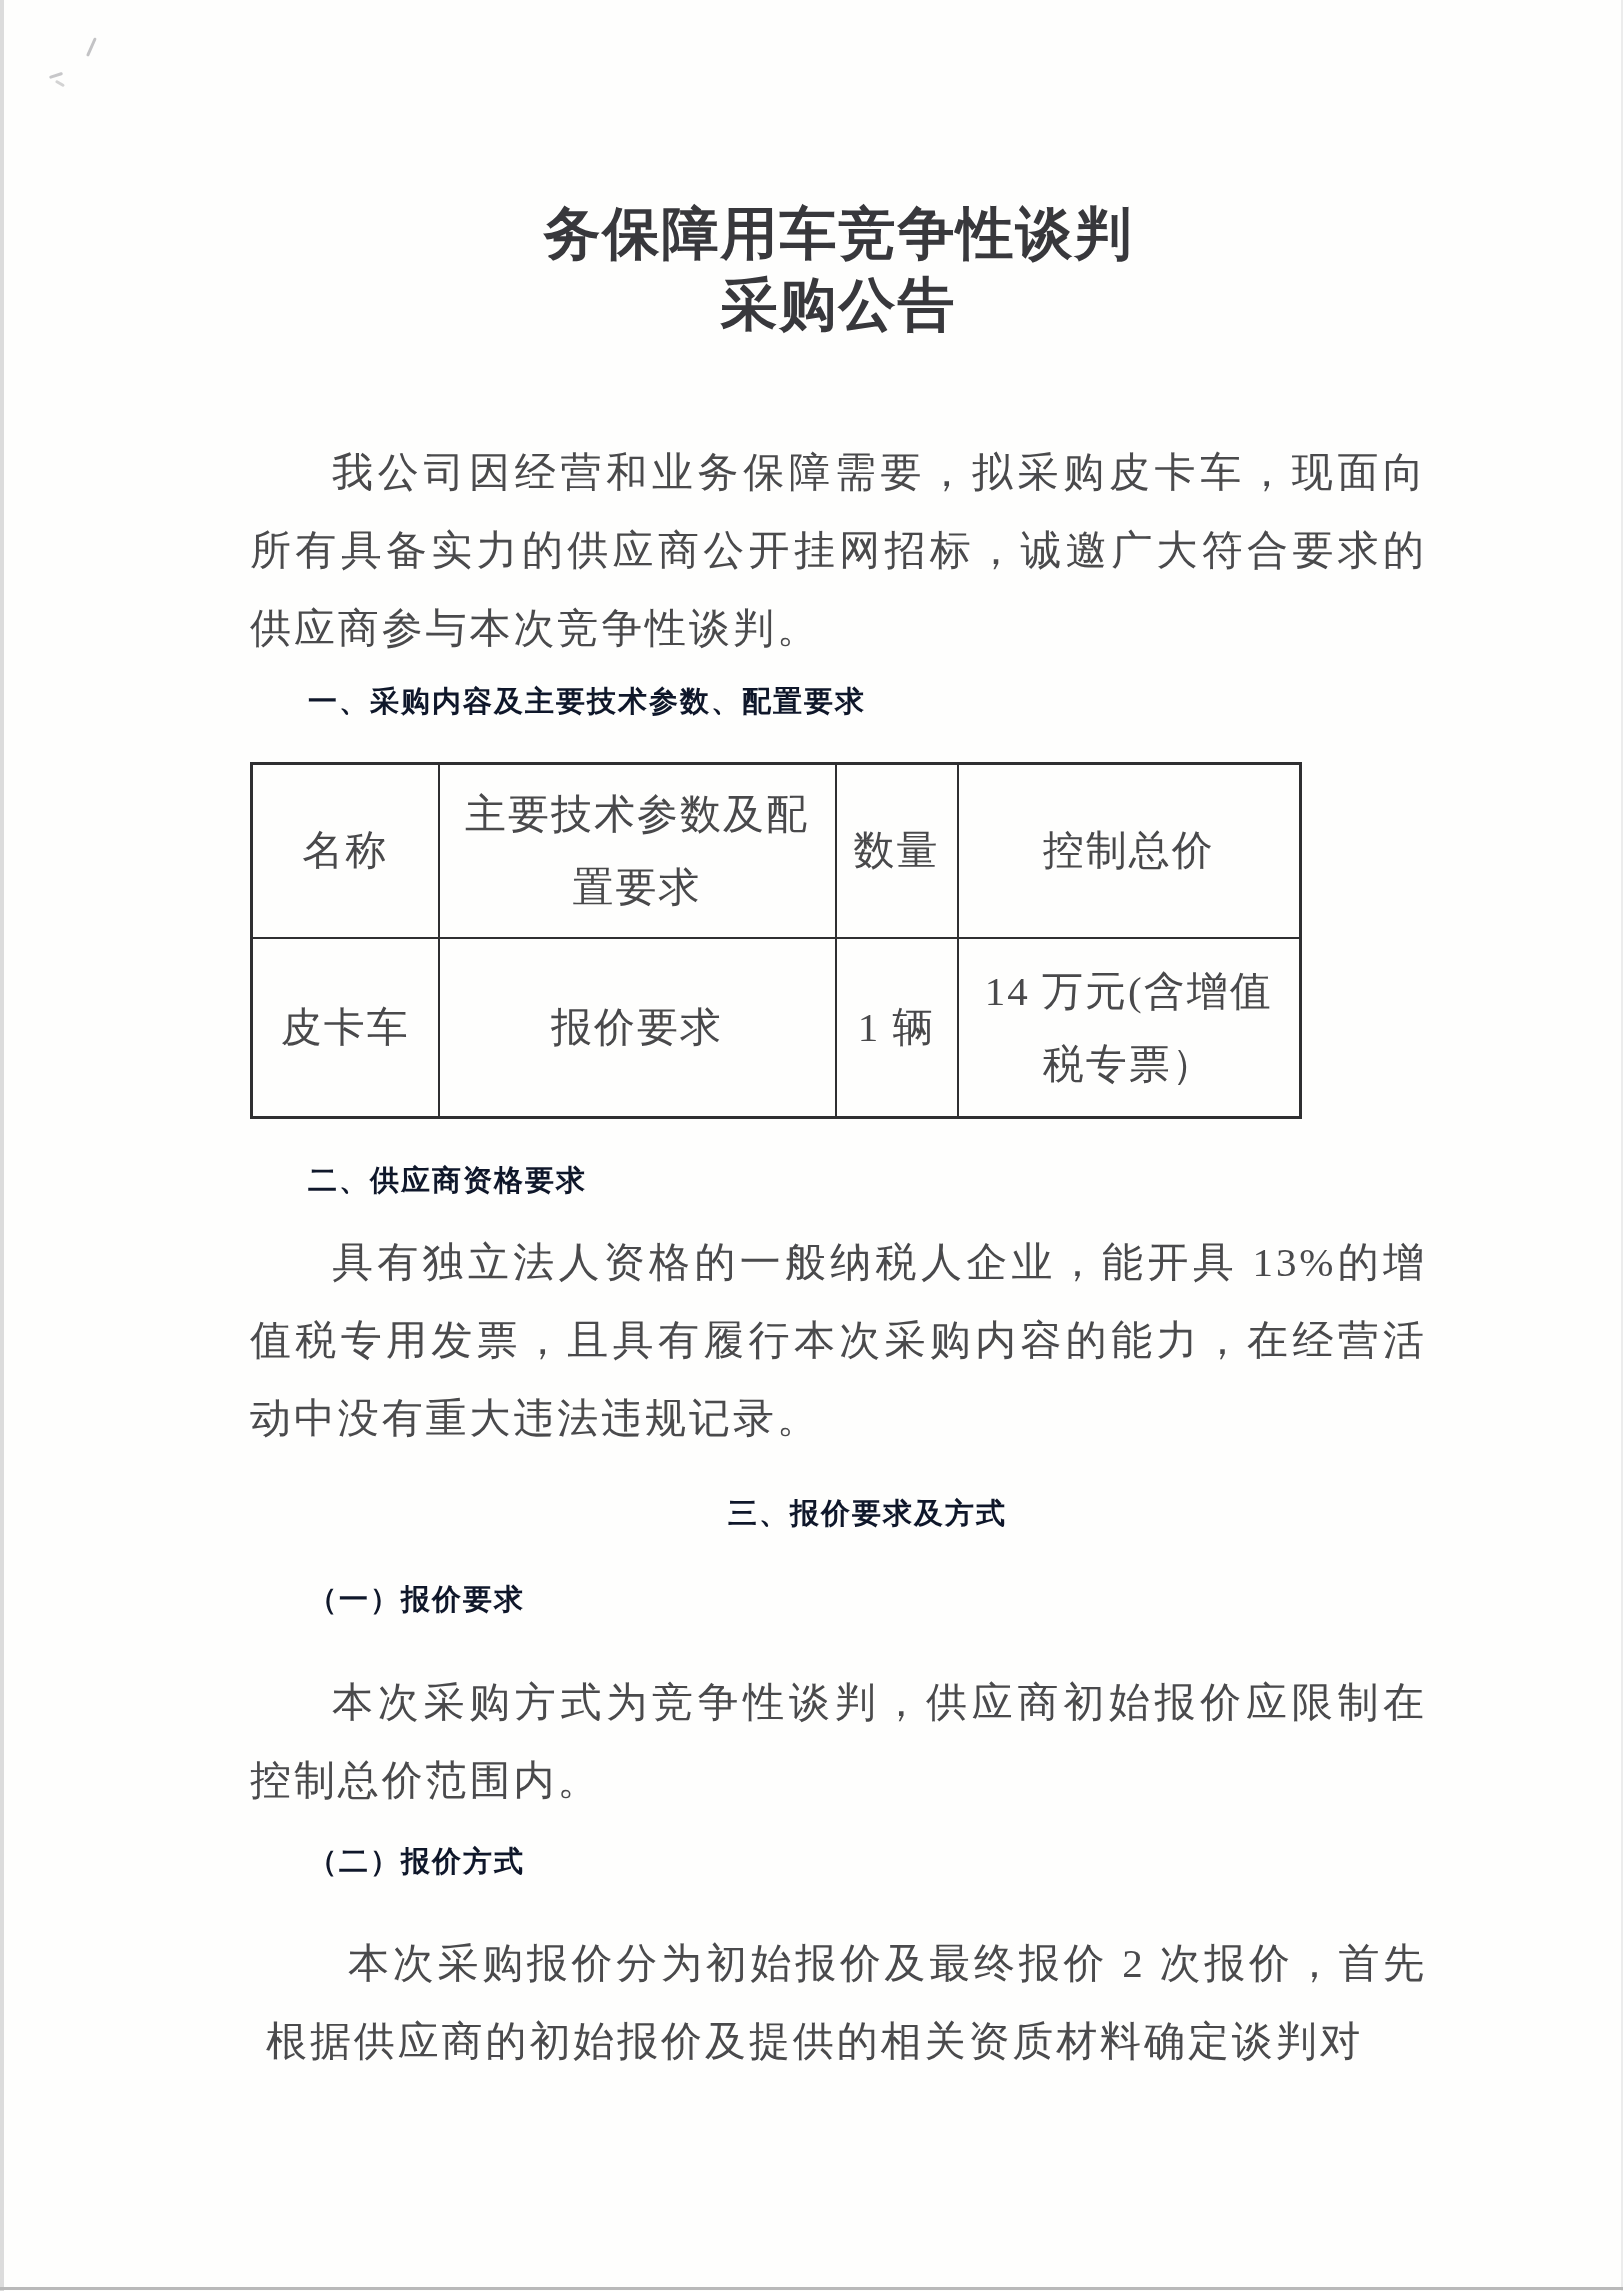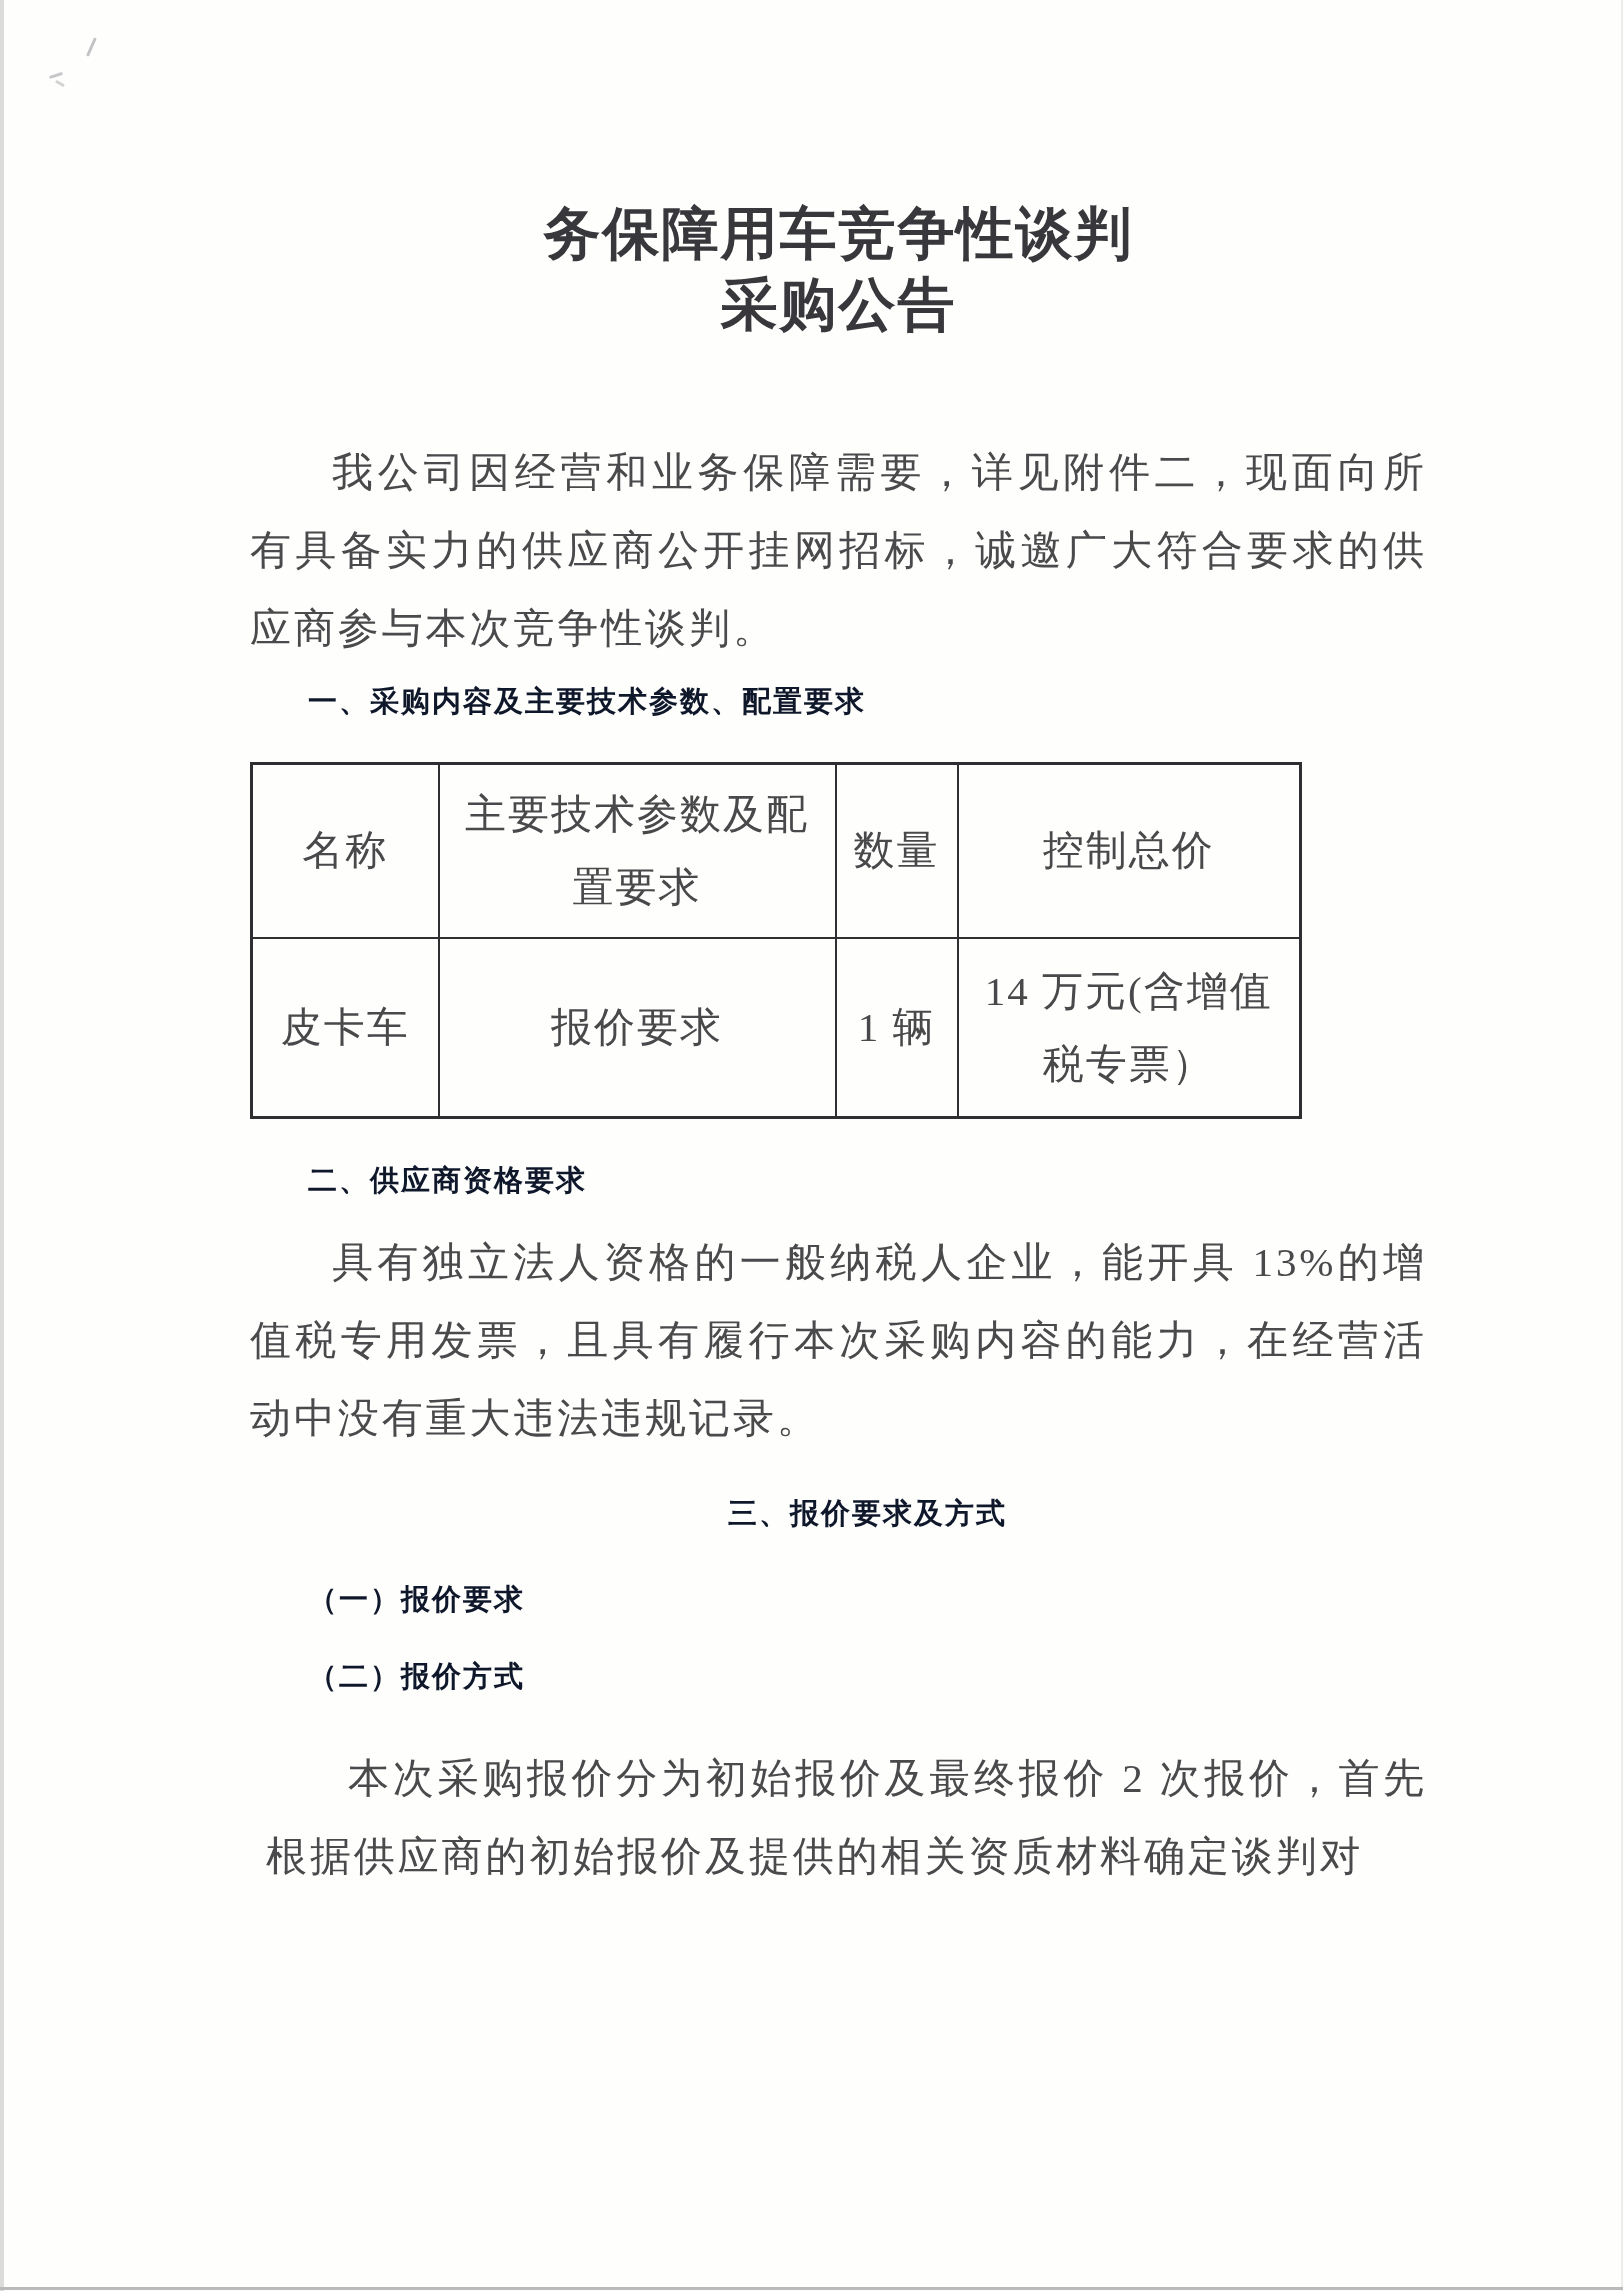--- a/index.html
+++ b/index.html
@@ -129,21 +129,21 @@
   <div class="pencil-mark-2"></div>
   <div class="pencil-mark-2b"></div>
 
   <div class="content">
 
     <h1 class="doc-title">
       <span class="t-line">务保障用车竞争性谈判</span>
       <span class="t-line">采购公告</span>
     </h1>
 
-    <p class="para para-intro">我公司因经营和业务保障需要，详见附件二，现面向所有具备实力的供应商公开挂网招标，诚邀广大符合要求的供应商参与本次竞争性谈判。</p>
+    <p class="para para-intro">我公司因经营和业务保障需要，拟采购皮卡车，现面向所有具备实力的供应商公开挂网招标，诚邀广大符合要求的供应商参与本次竞争性谈判。</p>
 
     <h2 class="sec-heading heading-1">一、采购内容及主要技术参数、配置要求</h2>
 
     <table class="spec-table">
       <colgroup>
         <col style="width:187px">
         <col style="width:397px">
         <col style="width:122px">
         <col style="width:343px">
       </colgroup>
@@ -164,20 +164,21 @@
     </table>
 
     <h2 class="sec-heading heading-2">二、供应商资格要求</h2>
 
     <p class="para para-2">具有独立法人资格的一般纳税人企业，能开具 13%的增值税专用发票，且具有履行本次采购内容的能力，在经营活动中没有重大违法违规记录。</p>
 
     <h2 class="sec-heading heading-3">三、报价要求及方式</h2>
 
     <h3 class="sec-heading subheading-1">（一）报价要求</h3>
 
+    <p class="para para-3">本次采购方式为竞争性谈判，供应商初始报价应限制在控制总价范围内。</p>
 
     <h3 class="sec-heading subheading-2">（二）报价方式</h3>
 
     <p class="para para-4">本次采购报价分为初始报价及最终报价 2 次报价，首先根据供应商的初始报价及提供的相关资质材料确定谈判对</p>
 
   </div>
 </div>
 
 
 </body></html>

